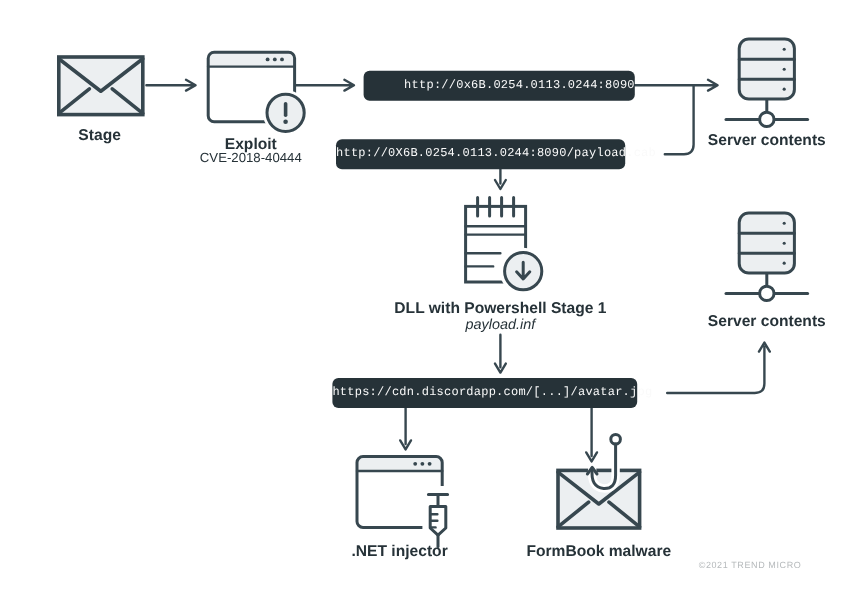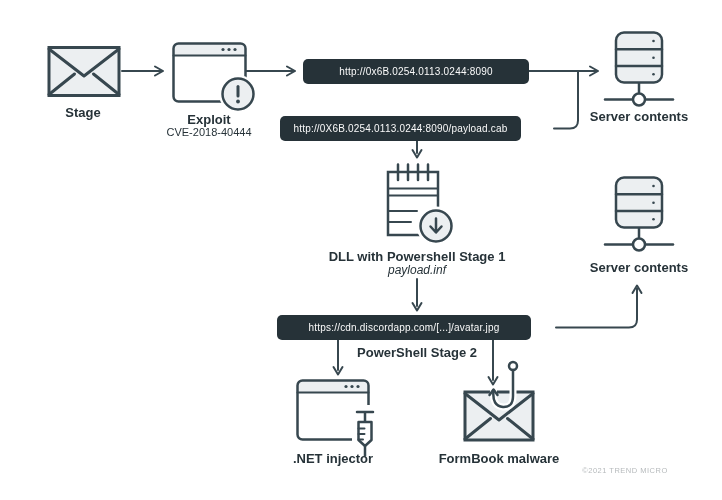--- a/index.html
+++ b/index.html
@@ -14,22 +14,22 @@
   html,body{background:#fff;}
   #canvas{
     position:relative;width:722px;height:500px;background:#ffffff;
     font-family:"Liberation Sans",sans-serif;overflow:hidden;
   }
   .abs{position:absolute;}
   svg{display:block;overflow:visible;}
   .icon-stroke{stroke:var(--stroke);fill:none;stroke-linecap:round;stroke-linejoin:round;}
   .pill{
     position:absolute;height:25px;border-radius:5px;background:var(--pill-bg);
-    color:var(--pill-text);font-family:Liberation Sans, sans-serif;
-    font-size:10px;letter-spacing:.2px;line-height:25px;text-align:center;
+    color:var(--pill-text);font-family:Liberation Mono, monospace;
+    font-size:10px;letter-spacing:.2px;line-height:25px;text-align:right;
     white-space:nowrap;
   }
   .label{
     position:absolute;transform:translateX(-50%);white-space:nowrap;text-align:center;
     font-weight:700;font-size:13px;color:var(--label);
   }
   .sublabel{
     position:absolute;transform:translateX(-50%);white-space:nowrap;text-align:center;
     font-weight:400;font-size:11px;color:var(--label);
   }
@@ -111,21 +111,20 @@
     <g>
       <circle cx="52" cy="65" r="19.5" fill="#ffffff"></circle>
       <circle cx="52" cy="65" r="15.5" fill="#ECEFF1" stroke="#37474F" stroke-width="2.5"></circle>
       <path class="icon-stroke" stroke-width="2.5" d="M52,57.5 V70.5 M46.5,65.5 L52,71.5 L57.5,65.5"></path>
     </g>
   </svg>
   <div class="label" style="left:417px;top:249px">DLL with Powershell Stage 1</div>
   <div class="sublabel italic" style="left:417px;top:263px">payload.inf</div>
 
   <div class="pill" style="left:277px;top:315px;width:254px">https://cdn.discordapp.com/[...]/avatar.jpg</div>
-  <div class="label" style="left:417px;top:345px">PowerShell Stage 2</div>
 
   <svg class="abs" style="left:605px;top:176px" width="68" height="78" viewBox="0 0 68 78">
     <path class="icon-stroke" stroke-width="2.5" d="M34,51.5 V63"></path>
     <path class="icon-stroke" stroke-width="2.5" d="M0,68.5 H68"></path>
     <rect x="11" y="1.5" width="46" height="50" rx="8" fill="#ECEFF1" stroke="#37474F" stroke-width="2.5"></rect>
     <path class="icon-stroke" stroke-width="2.5" d="M11,18.3 H57 M11,35 H57"></path>
     <g fill="#37474F">
         <circle cx="48.5" cy="10" r="1.3"></circle>
         <circle cx="48.5" cy="26.7" r="1.3"></circle>
         <circle cx="48.5" cy="43.3" r="1.3"></circle>

